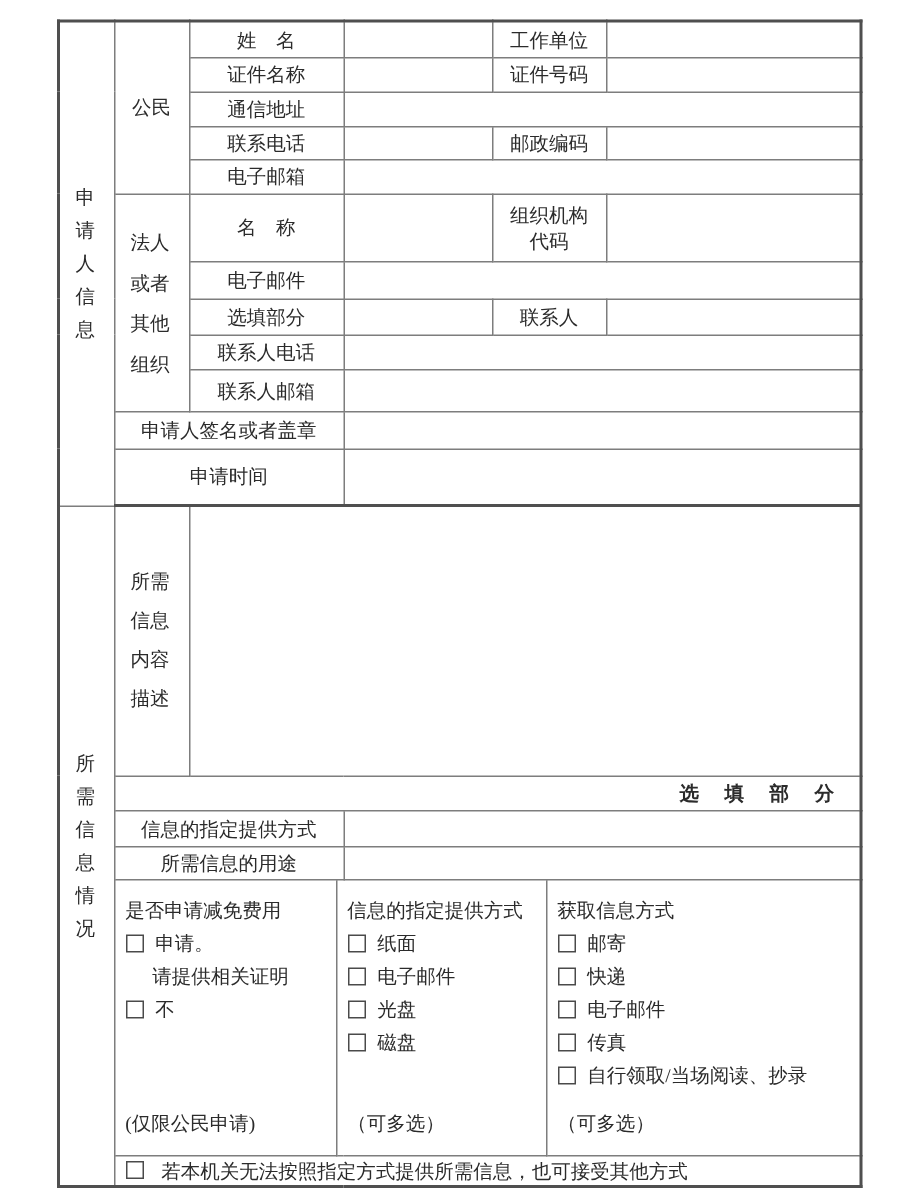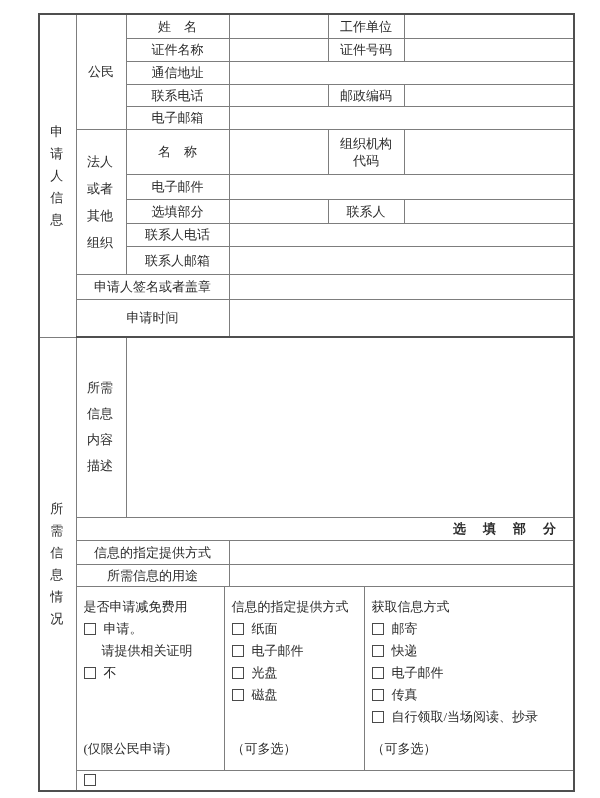--- a/index.html
+++ b/index.html
@@ -229,18 +229,19 @@
                 <span>（可多选）</span>
               </div>
       </div>
     </td>
   </tr>
 
   <tr style="height:21px">
     <td colspan="7">
       <div class="notebox">
         <span class="cb"></span>
+        <span>若本机关无法按照指定方式提供所需信息，也可接受其他方式</span>
       </div>
     </td>
   </tr>
 </tbody>
     </table>
 </div>
 
 </body></html>

